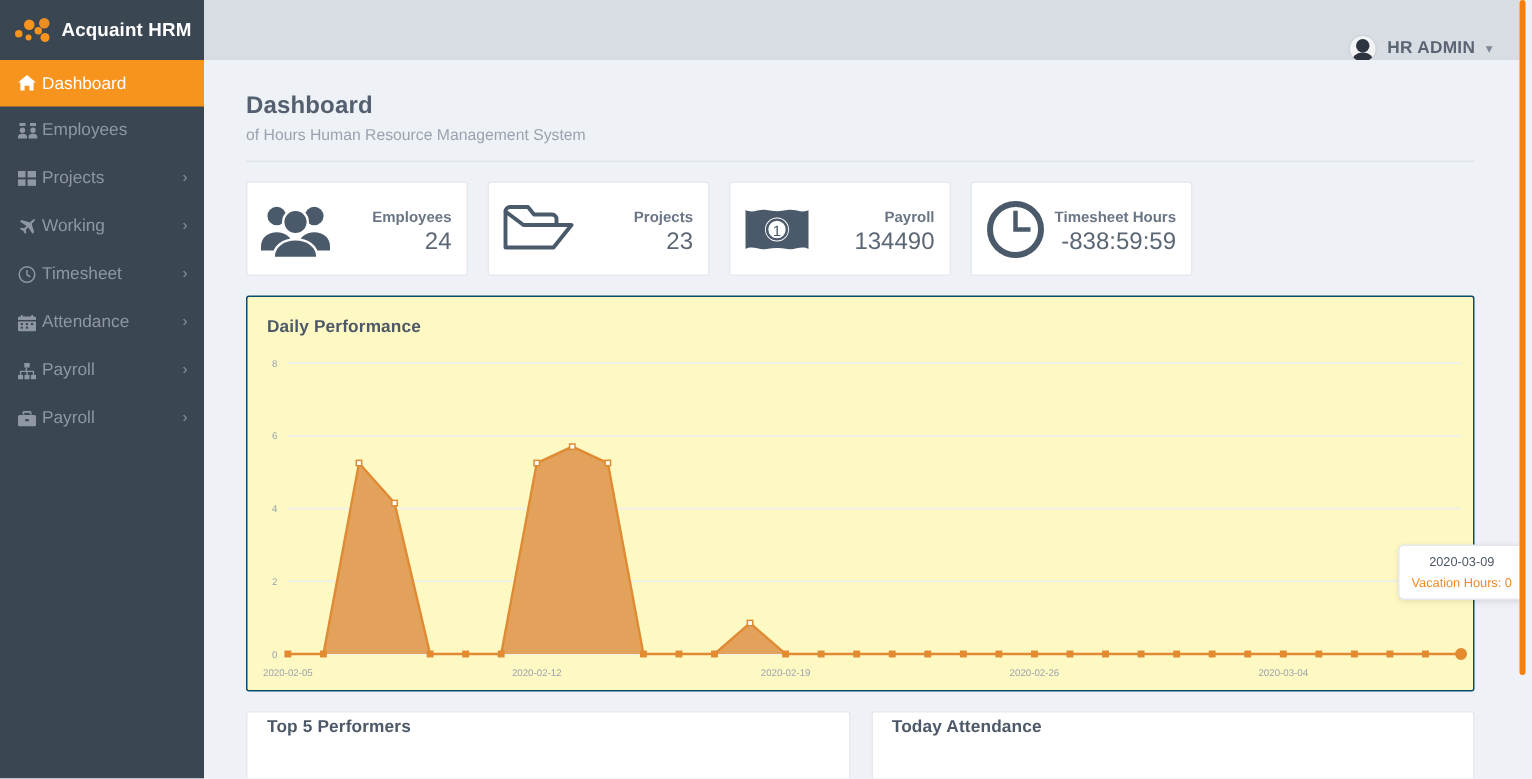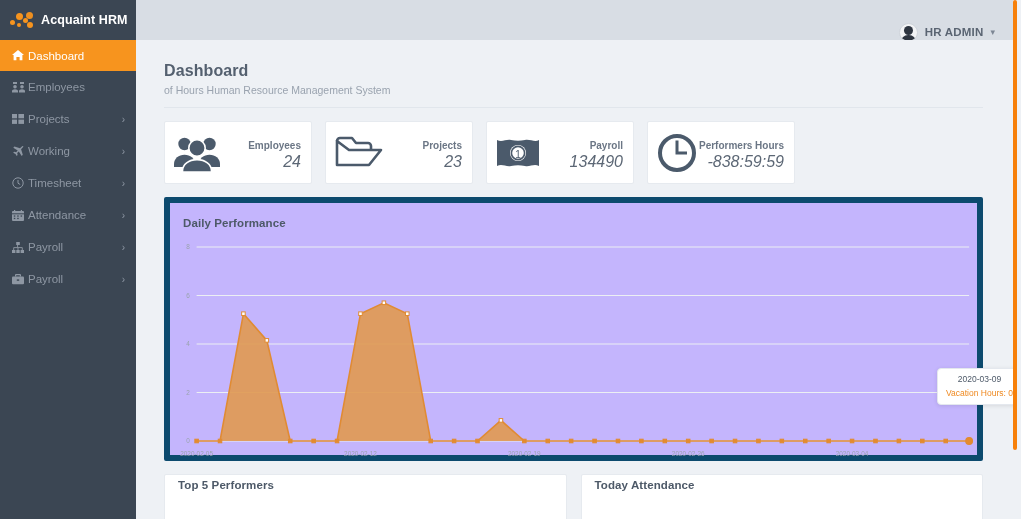--- a/index.html
+++ b/index.html
@@ -131,27 +131,26 @@
   .stat .stxt {
     margin-left: auto; text-align: right; line-height: 1.1;
   }
   .stat .slabel {
     font-size: 10px; color: #6b7685; font-weight: bold;
     white-space: nowrap;
   }
   .stat .svalue {
     font-size: 16px; color: #5c6775; margin-top: 3px;
     white-space: nowrap;
-    font-style: italic;
   }
 
   
   .card {
-    background: #c4b5fd;
-    border: 6px solid #0c4a6e;
+    background: #fef9c3;
+    border: 1px solid #0c4a6e;
     border-radius: 2px;
     margin: 13px 38px 0 28px;
     position: relative;
   }
   .card-title {
     font-size: 11.5px; font-weight: bold; color: #4d5968;
     padding: 14px 0 0 13px; letter-spacing: .1px;
   }
   #chartcard { height: 264px; }
   #plot { position: absolute; left: 0; top: 32px; width: 100%; height: 228px; }
@@ -392,21 +391,21 @@
       </div>
 
       <div class="stat">
         <span class="sico">
           <svg width="40" height="40" viewBox="0 0 40 40">
             <circle cx="20" cy="20" r="17" fill="none" stroke="#4b5a6b" stroke-width="4"></circle>
             <path d="M20 9v11h8.5" fill="none" stroke="#4b5a6b" stroke-width="3" stroke-linecap="square"></path>
           </svg>
         </span>
         <span class="stxt">
-          <span class="slabel">Performers Hours</span><br>
+          <span class="slabel">Timesheet Hours</span><br>
           <span class="svalue">-838:59:59</span>
         </span>
       </div>
 
     </div>
 
     <div class="card" id="chartcard">
       <div class="card-title">Daily Performance</div>
 
       <div id="plot">

